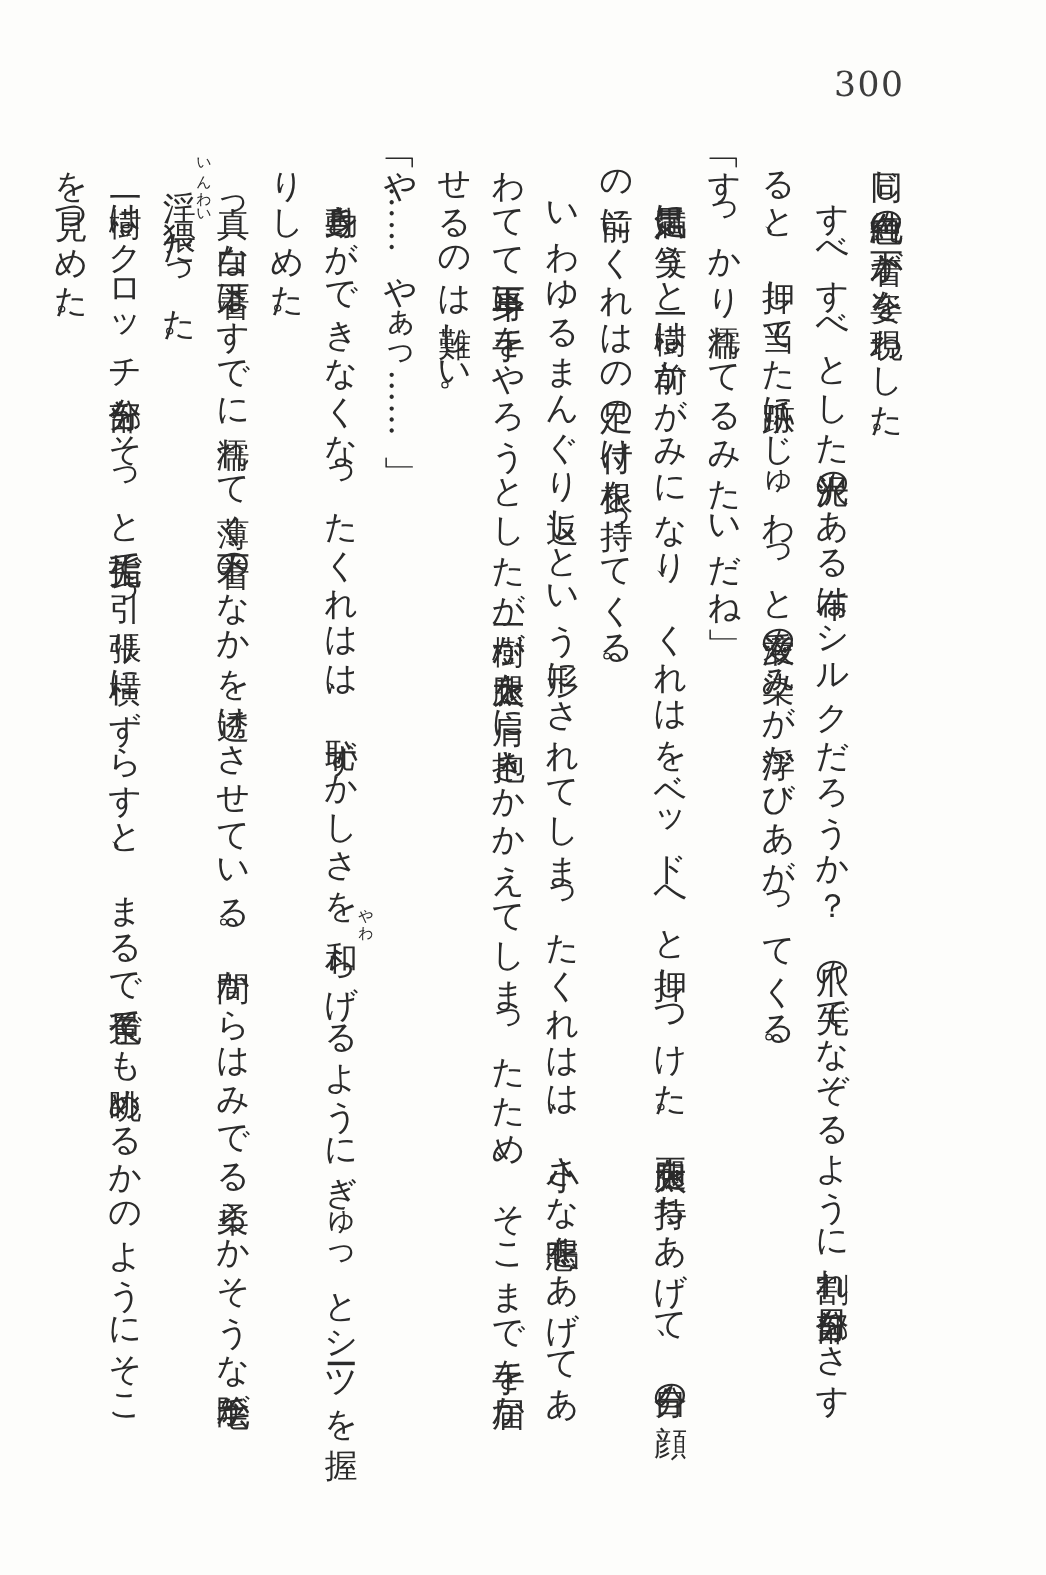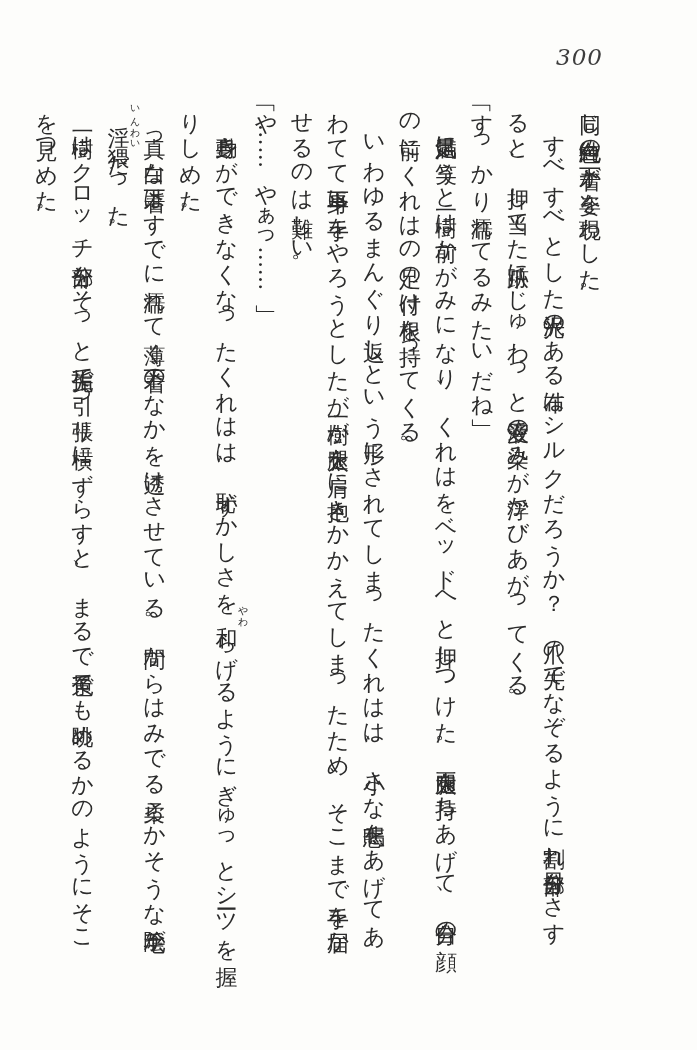--- a/index.html
+++ b/index.html
@@ -12,21 +12,20 @@
     width: 697px;
     height: 1050px;
     background: #fdfdfb;
     overflow: hidden;
   }
   .page-number {
     position: absolute;
     top: 44px;
     left: 556px;
     font-family: "DejaVu Serif", "Liberation Serif", serif;
-    font-style: italic;
     font-size: 23px;
     color: #3d3d3d;
     letter-spacing: 1px;
   }
   .text-area {
     position: absolute;
     top: 98px;
     right: 89px;
     width: 580px;
     height: 852px;

